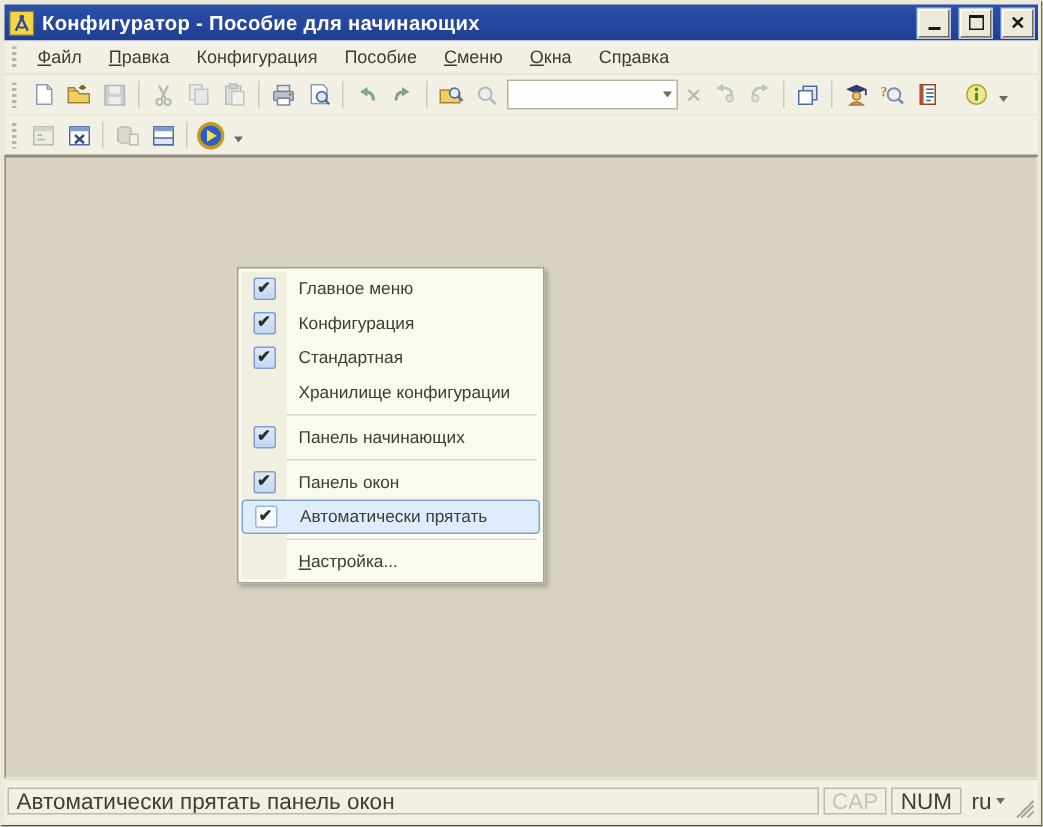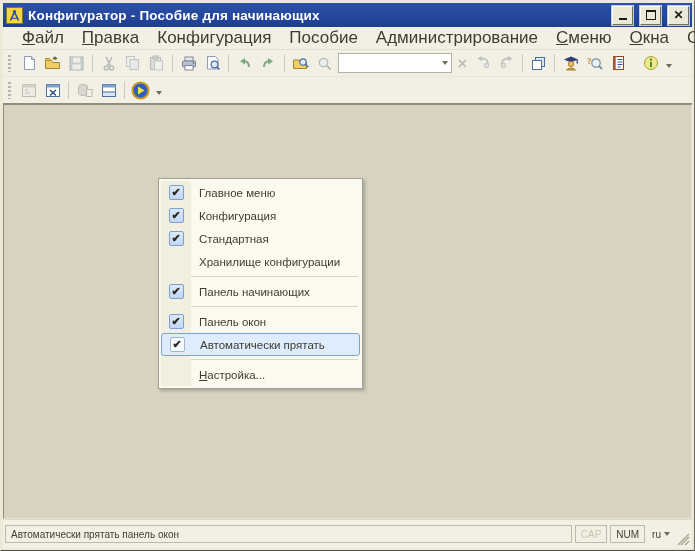--- a/index.html
+++ b/index.html
@@ -28,21 +28,21 @@
     border:1px solid; border-color:#FFFFFF #6F6D60 #6F6D60 #FFFFFF;
     box-shadow:0 0 0 1px #B9CBE8;
     display:flex; align-items:center; justify-content:center; cursor:default;
   }
   .glyph-min { width:8px; height:2px; background:#1A1A14; margin-top:8px; }
   .glyph-max { width:8px; height:7px; border:1px solid #1A1A14; border-top-width:2px; }
   .glyph-close { font-size:12px; font-weight:bold; color:#1A1A14; line-height:1; }
   
   .menubar {
     height:22px; flex:0 0 22px; background:#F2F0E4; border-bottom:1px solid #E3E0CF;
-    display:flex; align-items:center; font-size:17px; color:#3E3D30; padding-left:2px;
+    display:flex; align-items:center; font-size:12px; color:#3E3D30; padding-left:2px;
   }
   .mb-grip { width:3px; height:15px; margin:0 5px 0 3px;
     background:repeating-linear-gradient(180deg,#B9B6A3 0 2px,transparent 2px 4px); }
   .menubar .mitem { padding:3px 9px; white-space:nowrap; }
   u { text-decoration:underline; }
   
   .toolbar {
     height:26px; flex:0 0 26px; background:#F2F0E4; display:flex; align-items:center;
     padding:0 2px; gap:1px;
   }
@@ -59,21 +59,21 @@
     background:#FFFFFF; border:1px solid #B5B2A0; margin:0 1px; }
   .combo input { flex:1; min-width:0; border:none; outline:none; font-size:11px; height:14px;
     font-family:"Liberation Sans",sans-serif; background:transparent; padding:0 3px; }
   .combo .cbo-arrow { width:13px; display:flex; justify-content:center; }
   
   .client { flex:1; background:#D7D3C0; border:1px solid; border-color:#8E8C7C #E6E3D2 #E6E3D2 #8E8C7C; }
   
   .statusbar {
     height:24px; flex:0 0 24px; background:#F2F0E4; border-top:1px solid #DCD9C8;
     display:flex; align-items:center; padding:2px 2px 2px 2px; gap:3px;
-    font-size:10px; color:#3F3E31;
+    font-size:15px; color:#3F3E31;
   }
   .spanel { border:1px solid #BDBAA7; height:16px; display:flex; align-items:center;
     padding:0 5px; background:#F2F0E4; white-space:nowrap; }
   .spanel.msg { flex:1; overflow:hidden; }
   .spanel.off { color:#C8C5AE; }
   .lang { display:flex; align-items:center; gap:3px; padding:0 4px;text-align:center; }
   .resize-grip { width:13px; height:13px; align-self:flex-end; }
   
   .cmenu {
     position:absolute; left:158px; top:178px; width:205px; box-sizing:border-box;
@@ -122,21 +122,20 @@
         <span class="glyph-close">✕</span>
       </div>
   </div>
 
   <div class="menubar">
     <span class="mb-grip"></span>
     <span class="mitem"><u>Ф</u><span>айл</span></span>
     <span class="mitem"><u>П</u><span>равка</span></span>
     <span class="mitem"><span>Конфигурация</span></span>
     <span class="mitem"><span>Пособие</span></span>
-    <span class="mitem"><span>Администрирование</span></span>
     <span class="mitem"><u>С</u><span>меню</span></span>
     <span class="mitem"><u>О</u><span>кна</span></span>
     <span class="mitem"><span>Сп</span><u>р</u><span>авка</span></span>
   </div>
 
   <div class="toolbar std">
     <span class="grip"></span>
     <span class="tbtn">
       <svg width="16" height="16" viewBox="0 0 16 16">
           <path d="M3.5 1.5 h7 l3 3 v10 h-10 z" fill="#FFFFFF" stroke="#8E9BB0"></path>

